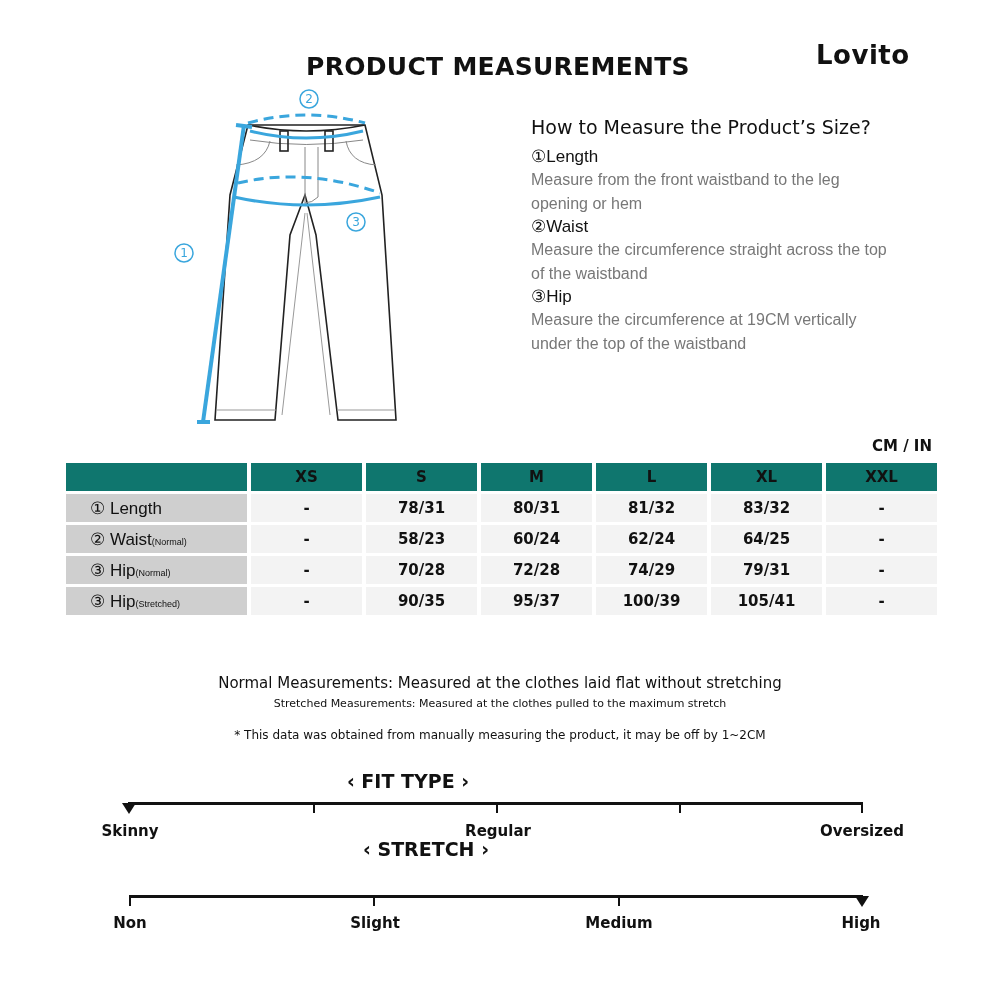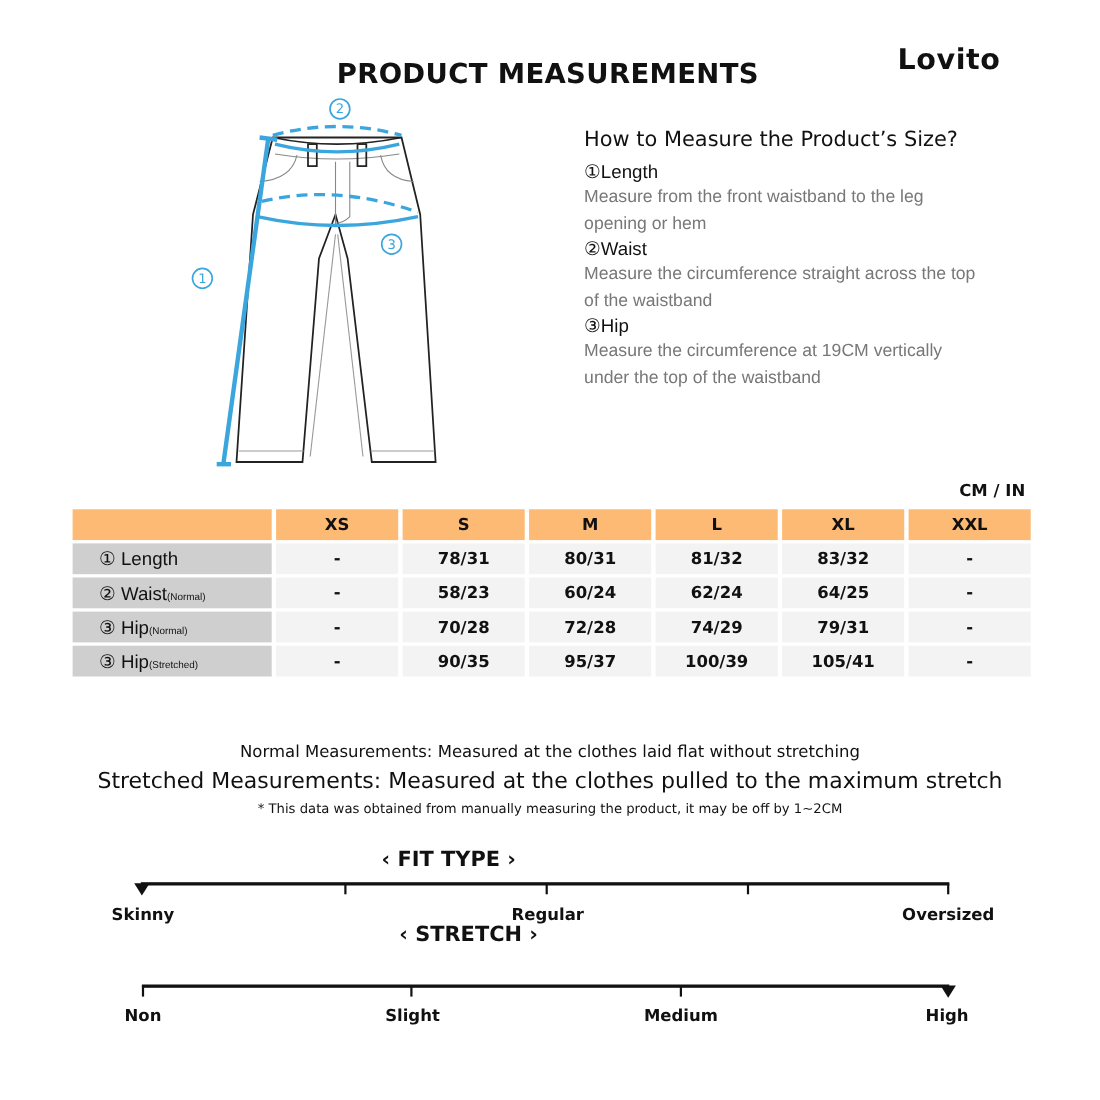--- a/index.html
+++ b/index.html
@@ -8,29 +8,29 @@
   #title { left:0; width:1000px; top:52px; text-align:center; font-size:25px; font-weight:bold; letter-spacing:0.3px; padding-left:0; }
   #title span { position:relative; left:-2px; }
   #brand { left:816px; top:40px; font-size:26px; font-weight:bold; letter-spacing:0.5px; }
   #howto { left:531px; top:116px; width:420px; }
   #howto h2 { font-size:19px; font-weight:normal; color:#111; margin-bottom:8px; font-family:"DejaVu Sans", sans-serif; }
   .m-label { font-family:"Liberation Sans", sans-serif; font-size:17px; color:#111; line-height:22px; }
   .m-desc { font-family:"Liberation Sans", sans-serif; font-size:16px; color:#777; line-height:24px; width:360px; }
   #unit { left:872px; top:437px; font-size:15px; font-weight:bold; }
   table { position:absolute; left:66px; top:460px; border-collapse:separate; border-spacing:4px 3px; margin-left:-4px; }
   td, th { height:28px; font-size:15px; font-weight:bold; text-align:center; }
-  th { background:#fdba74;text-align:center; }
+  th { background:#0f766e;text-align:center; }
   th.first { width:181px; }
   th.size { width:111px; }
   td.rowh { background:#cfcfcf; text-align:left; padding-left:24px; font-family:"Liberation Sans", sans-serif; font-weight:normal; font-size:17px; }
   td.rowh small { font-size:9px; }
   td.cell { background:#f3f3f3; }
   .notes { left:0; width:1000px; text-align:center; }
   #n1 { top:674px; font-size:15px; }
-  #n2 { top:697px; font-size:20px; }
+  #n2 { top:697px; font-size:11px; }
   #n3 { top:728px; font-size:12px; }
   .scale-title { left:0; width:816px; text-align:center; font-size:19px; font-weight:bold; }
   .scale-line { height:3px; background:#111; }
   .tick { width:2px; height:10px; background:#111; }
   .tri { width:0; height:0; border-left:7px solid transparent; border-right:7px solid transparent; border-top:11px solid #111; }
   .scale-label { font-size:15px; font-weight:bold; transform:translateX(-50%); white-space:nowrap; }
 </style>
 </head>
 <body>
 

